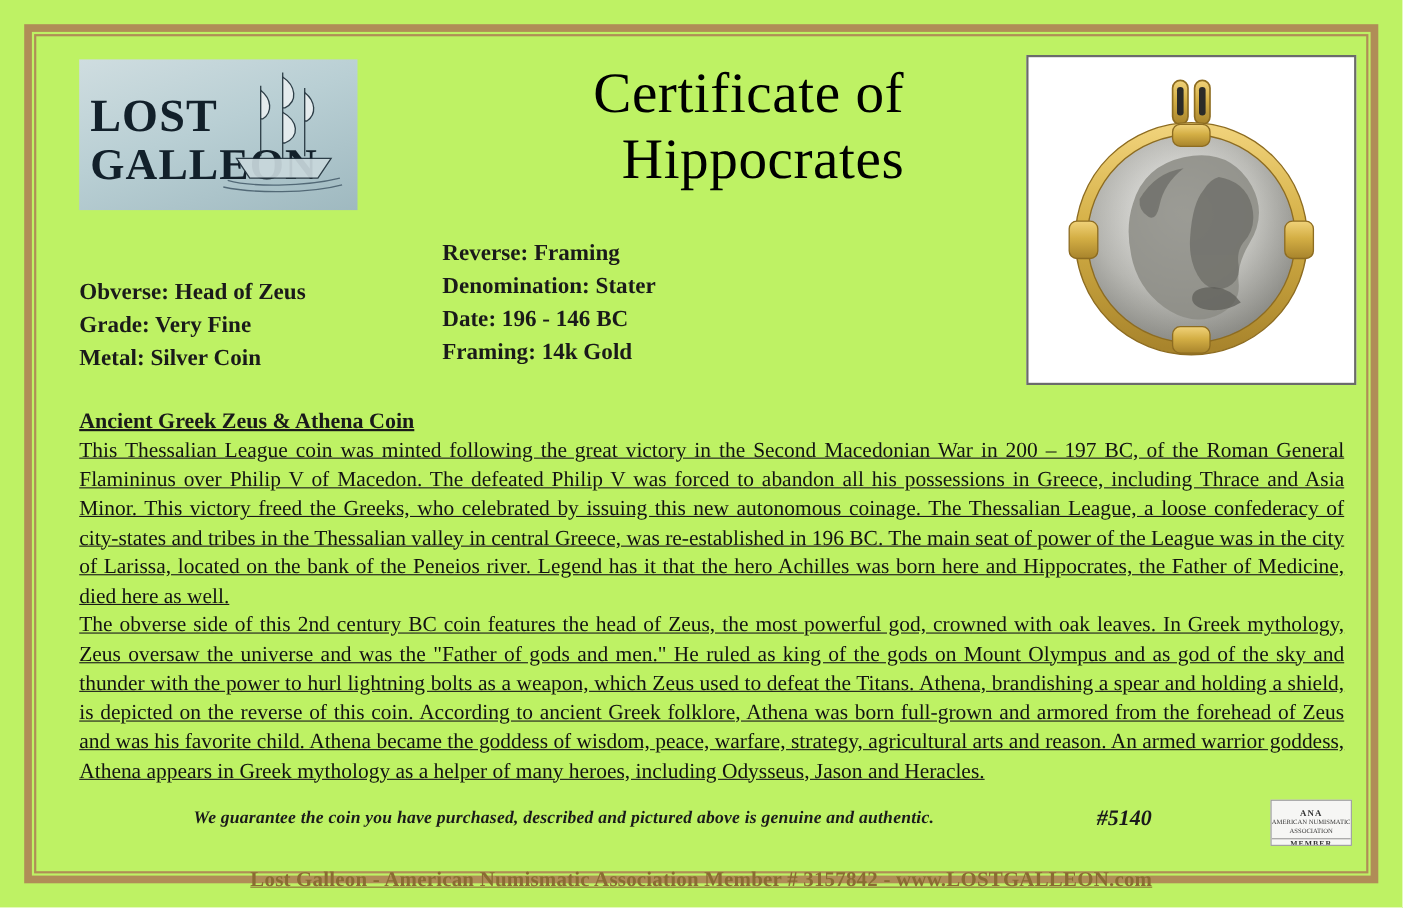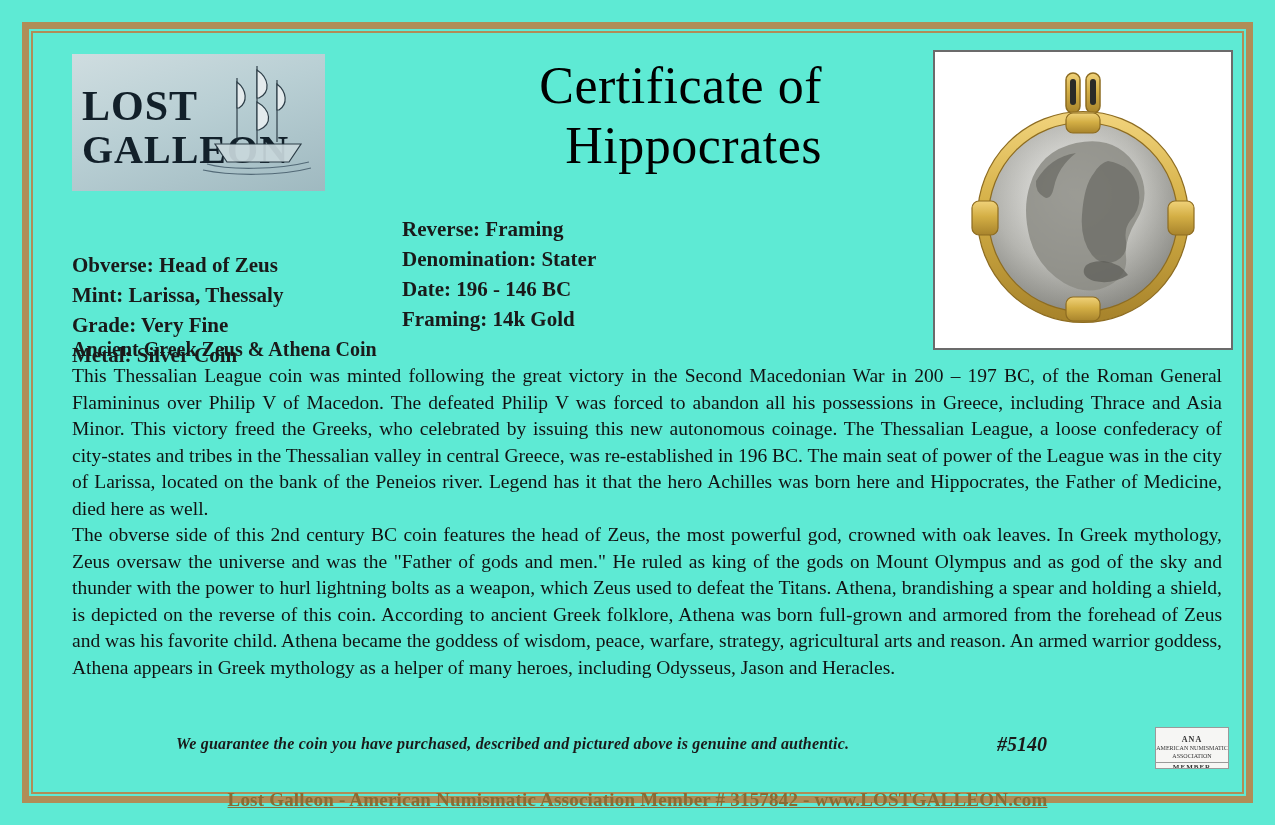--- a/index.html
+++ b/index.html
@@ -11,21 +11,21 @@
     width: 1275px;
     height: 825px;
     font-family: "Liberation Serif", serif;
     color: #1a1a1a;
     overflow: hidden;
   }
   .page {
     position: relative;
     width: 1275px;
     height: 825px;
-    background: #5eead4;
+    background: #bef264;
     box-sizing: border-box;
   }
   
   .frame-outer {
     position: absolute;
     left: 22px;
     top: 22px;
     right: 22px;
     bottom: 22px;
     border: 7px solid #b08d57;
@@ -144,22 +144,23 @@
     vertical-align: top;
   }
   .col-left { width: 330px; margin-top: 36px; }
   .col-right { width: 330px; }
   .spec-line { white-space: nowrap; }
 
   
   .body-block {
     position: absolute;
     left: 30px;
-    top: 296px;
+    top: 330px;
     width: 1150px;
+    text-decoration: underline;
   }
   .body-heading {
     font-size: 20px;
     font-weight: bold;
     margin-bottom: 2px;
   }
   .body-text {
     font-size: 19.5px;
     line-height: 26.5px;
     text-align: justify;
@@ -324,21 +325,20 @@
               <rect x="108" y="48" width="34" height="20" rx="7"></rect>
             </g>
           </svg>
         </div>
       </div>
     </div>
 
     <div class="specs">
       <div class="specs-col col-left">
         <div class="spec-line">Obverse: Head of Zeus</div>
-        <div class="spec-line">Mint: Larissa, Thessaly</div>
         <div class="spec-line">Grade: Very Fine</div>
         <div class="spec-line">Metal: Silver Coin</div>
       </div><div class="specs-col col-right">
         <div class="spec-line">Reverse: Framing</div>
         <div class="spec-line">Denomination: Stater</div>
         <div class="spec-line">Date: 196 - 146 BC</div>
         <div class="spec-line">Framing: 14k Gold</div>
       </div>
     </div>
 

